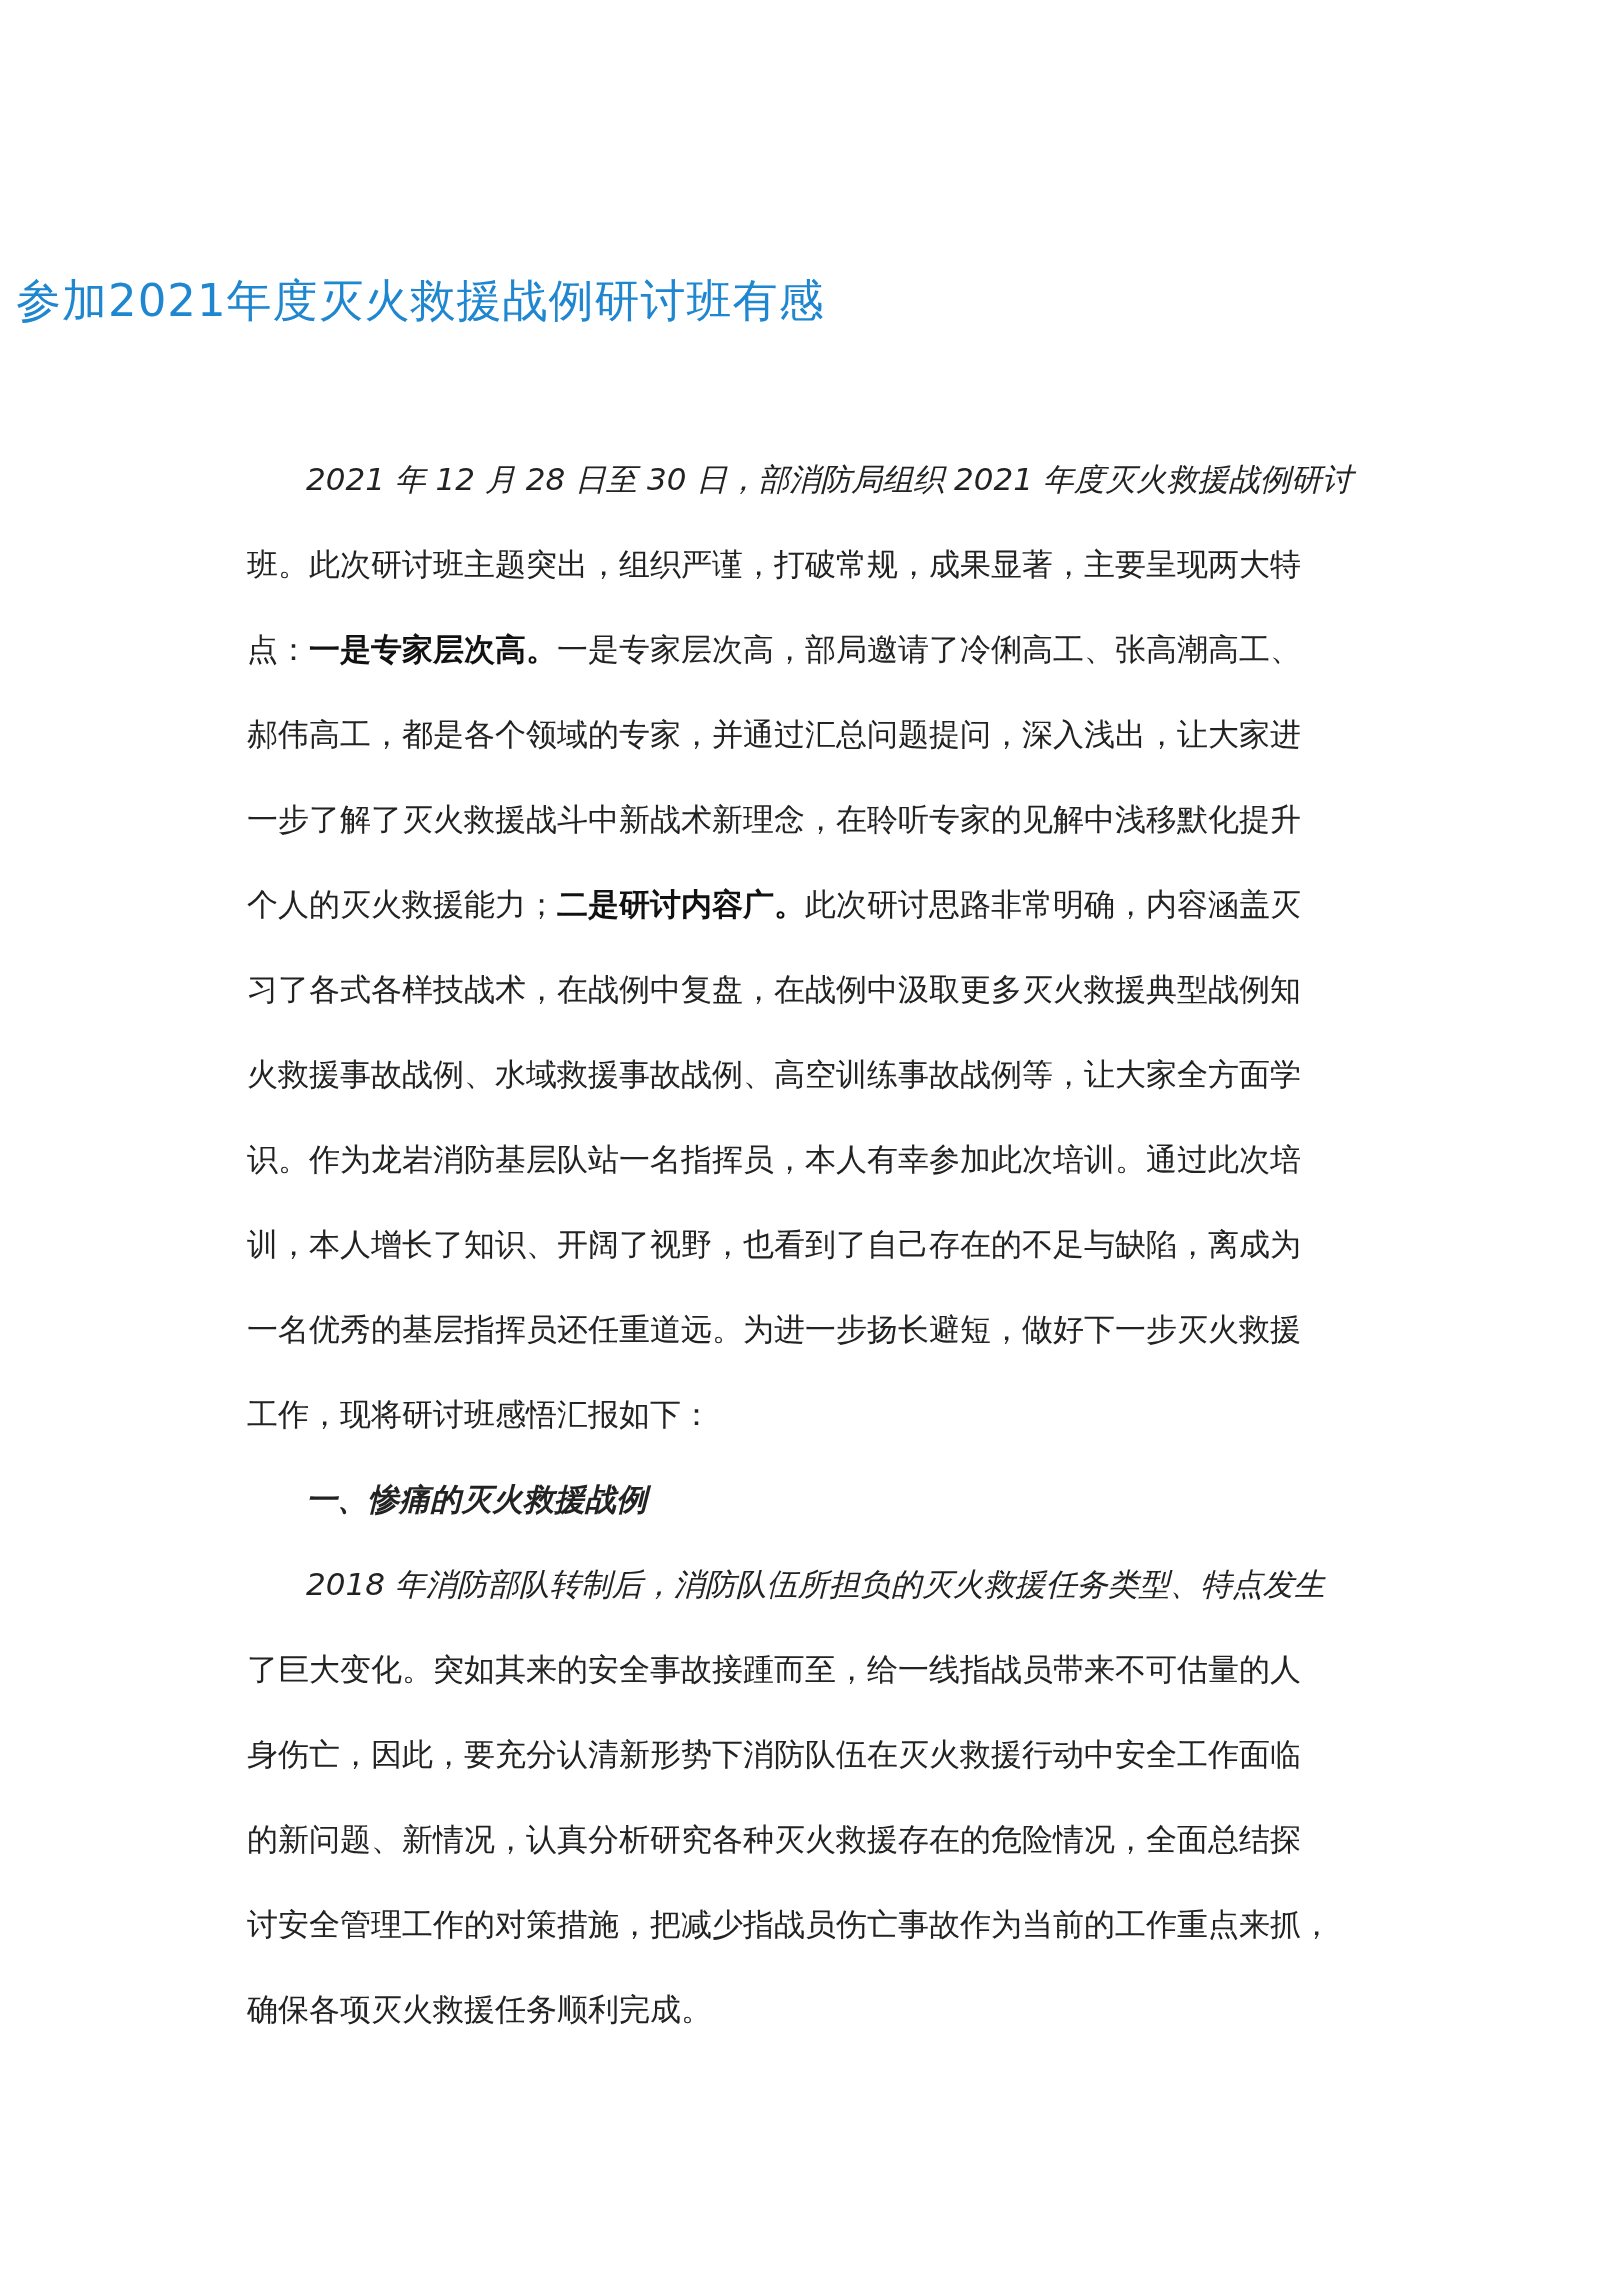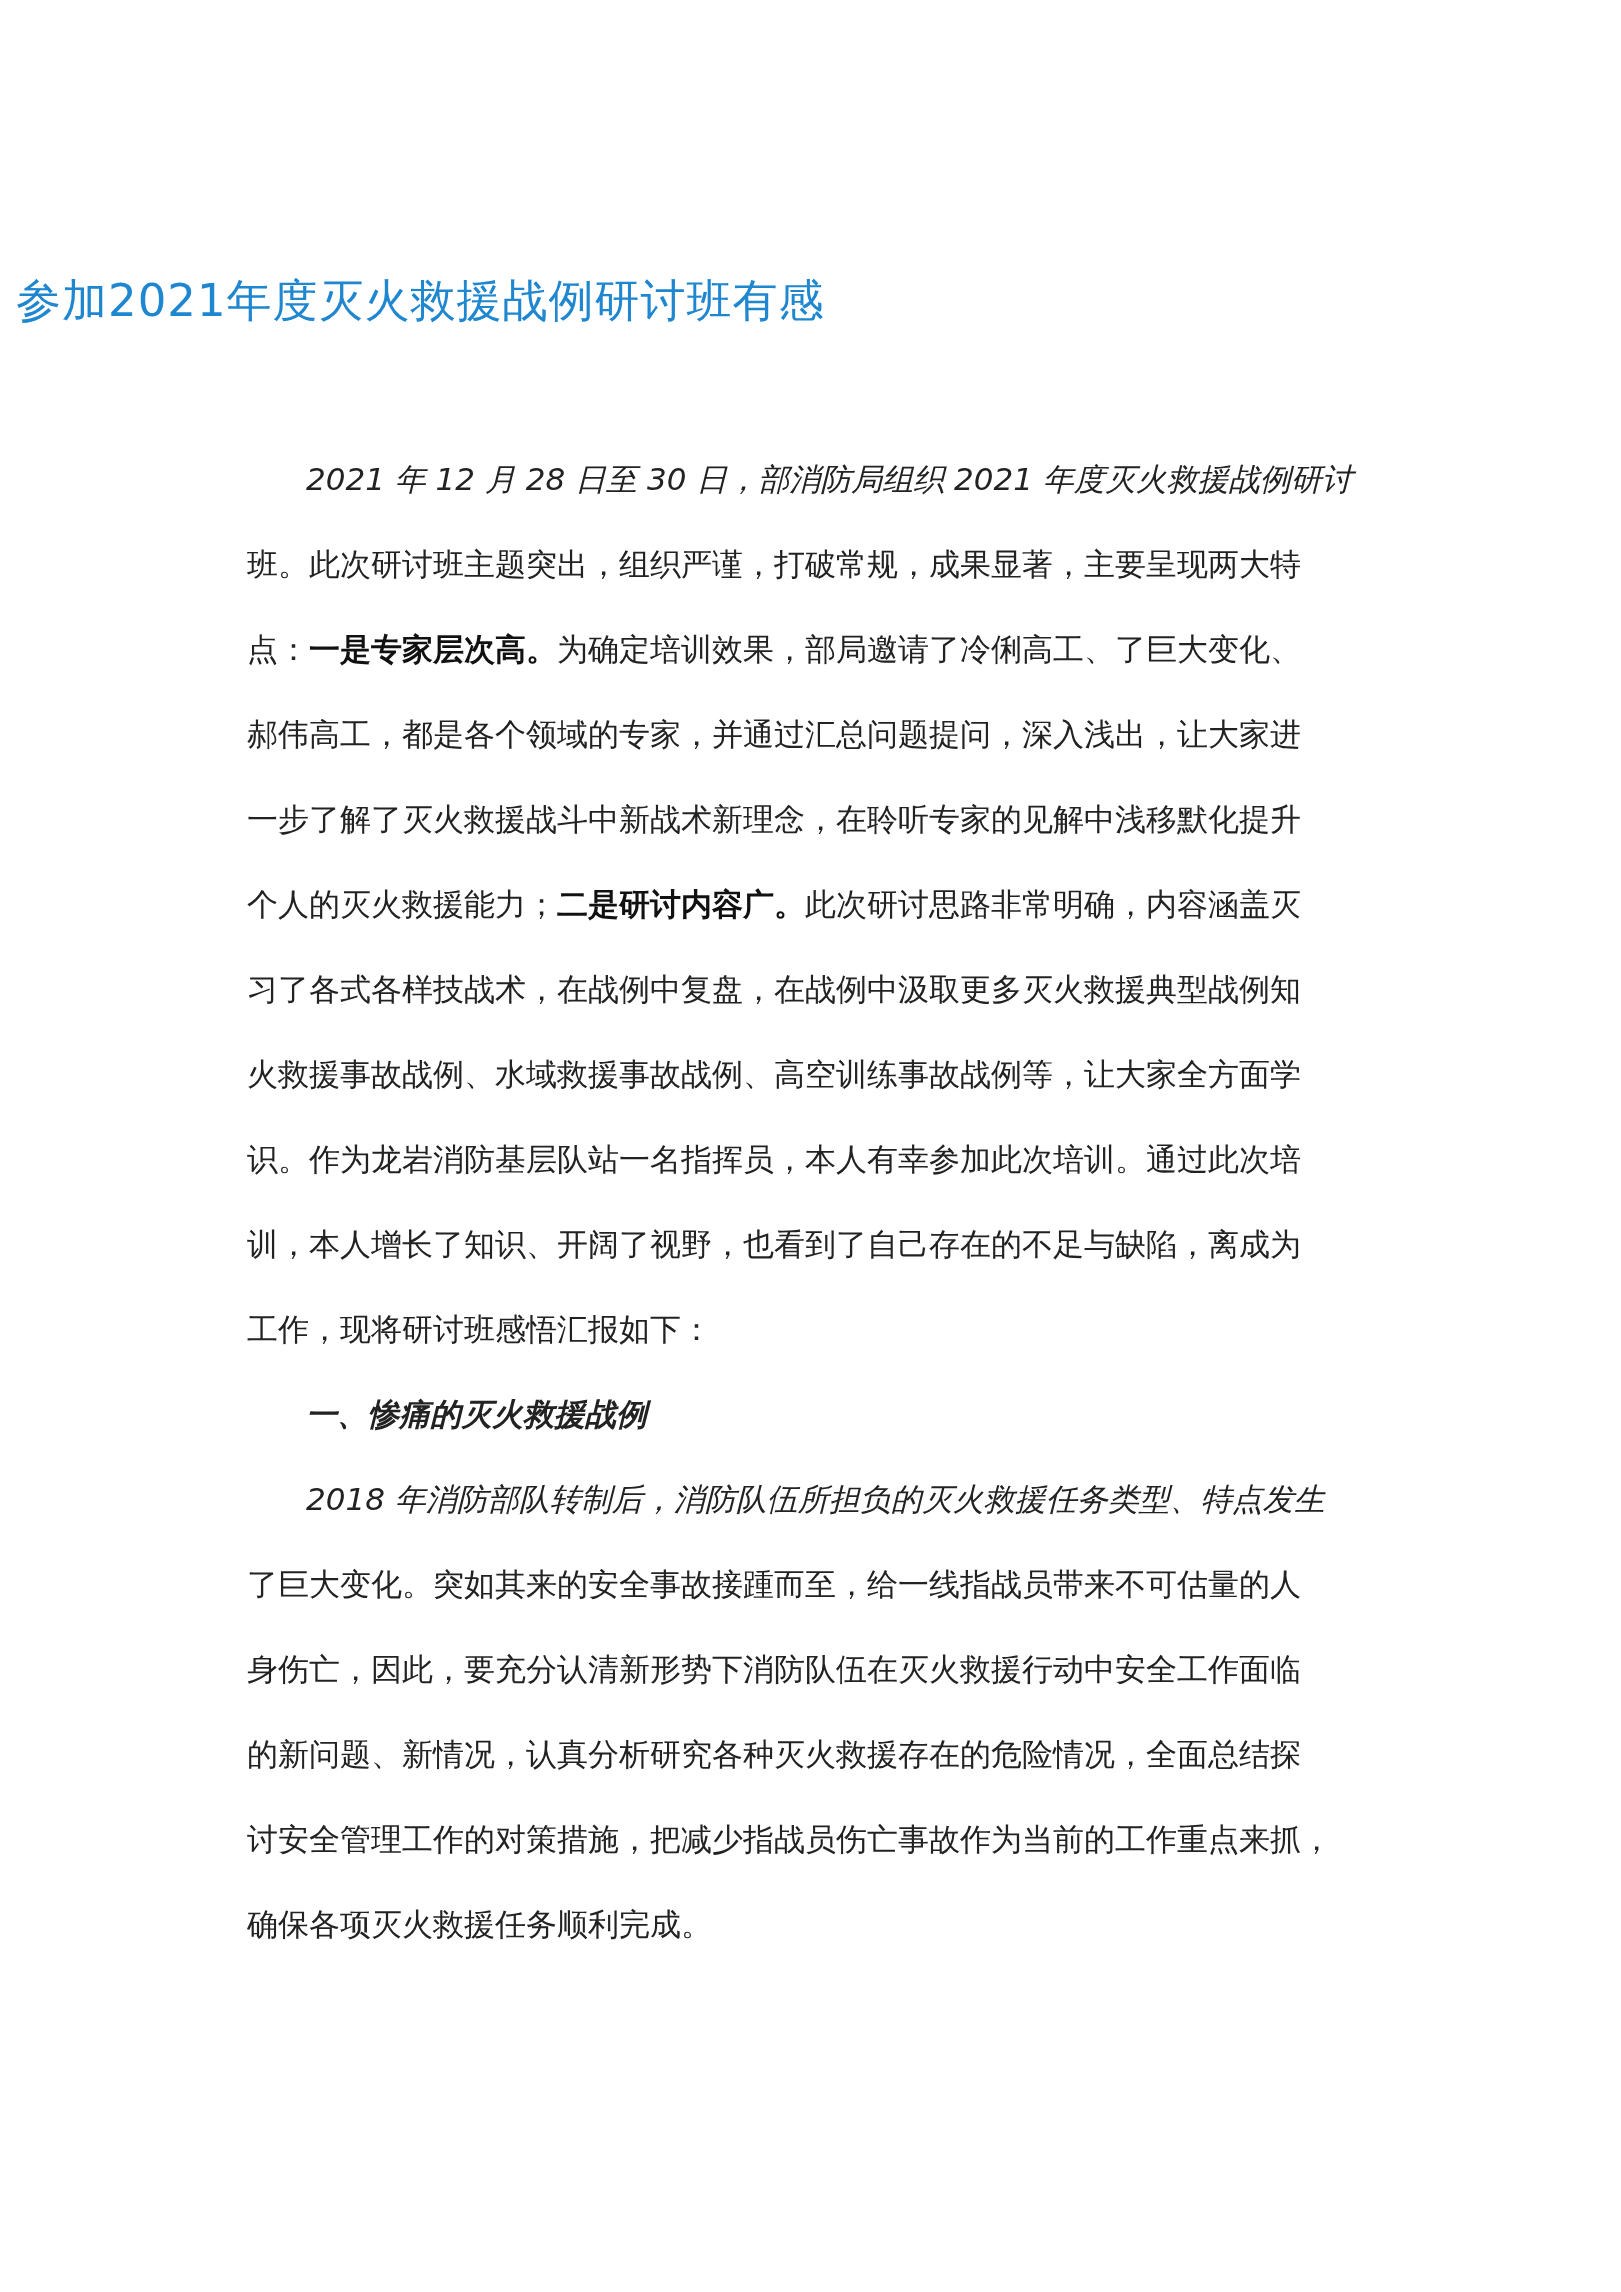--- a/index.html
+++ b/index.html
@@ -65,28 +65,29 @@
 <body>
 
 <div class="page">
   <h1 class="title" style="color: rgb(31, 134, 208);">参加2021年度灭火救援战例研讨班有感</h1>
 
   <div class="body">
 
     <div>
       <div class="line indent"><span>2021 年 12 月 28 日至 30 日，部消防局组织 2021 年度灭火救援战例研讨</span></div>
       <div class="line"><span>班。此次研讨班主题突出，组织严谨，打破常规，成果显著，主要呈现两大特</span></div>
-      <div class="line"><span>点：</span><b>一是专家层次高。</b><span>为确定培训效果，部局邀请了冷俐高工、了巨大变化、</span></div>
+      <div class="line"><span>点：</span><b>一是专家层次高。</b><span>一是专家层次高，部局邀请了冷俐高工、张高潮高工、</span></div>
       <div class="line"><span>郝伟高工，都是各个领域的专家，并通过汇总问题提问，深入浅出，让大家进</span></div>
       <div class="line"><span>一步了解了灭火救援战斗中新战术新理念，在聆听专家的见解中浅移默化提升</span></div>
       <div class="line"><span>个人的灭火救援能力；</span><b>二是研讨内容广。</b><span>此次研讨思路非常明确，内容涵盖灭</span></div>
       <div class="line"><span>习了各式各样技战术，在战例中复盘，在战例中汲取更多灭火救援典型战例知</span></div>
       <div class="line"><span>火救援事故战例、水域救援事故战例、高空训练事故战例等，让大家全方面学</span></div>
       <div class="line"><span>识。作为龙岩消防基层队站一名指挥员，本人有幸参加此次培训。通过此次培</span></div>
       <div class="line"><span>训，本人增长了知识、开阔了视野，也看到了自己存在的不足与缺陷，离成为</span></div>
+      <div class="line"><span>一名优秀的基层指挥员还任重道远。为进一步扬长避短，做好下一步灭火救援</span></div>
       <div class="line"><span>工作，现将研讨班感悟汇报如下：</span></div>
     </div>
 
     <div class="line indent heading">一、惨痛的灭火救援战例</div>
 
     <div>
       <div class="line indent"><span>2018 年消防部队转制后，消防队伍所担负的灭火救援任务类型、特点发生</span></div>
       <div class="line"><span>了巨大变化。突如其来的安全事故接踵而至，给一线指战员带来不可估量的人</span></div>
       <div class="line"><span>身伤亡，因此，要充分认清新形势下消防队伍在灭火救援行动中安全工作面临</span></div>
       <div class="line"><span>的新问题、新情况，认真分析研究各种灭火救援存在的危险情况，全面总结探</span></div>

